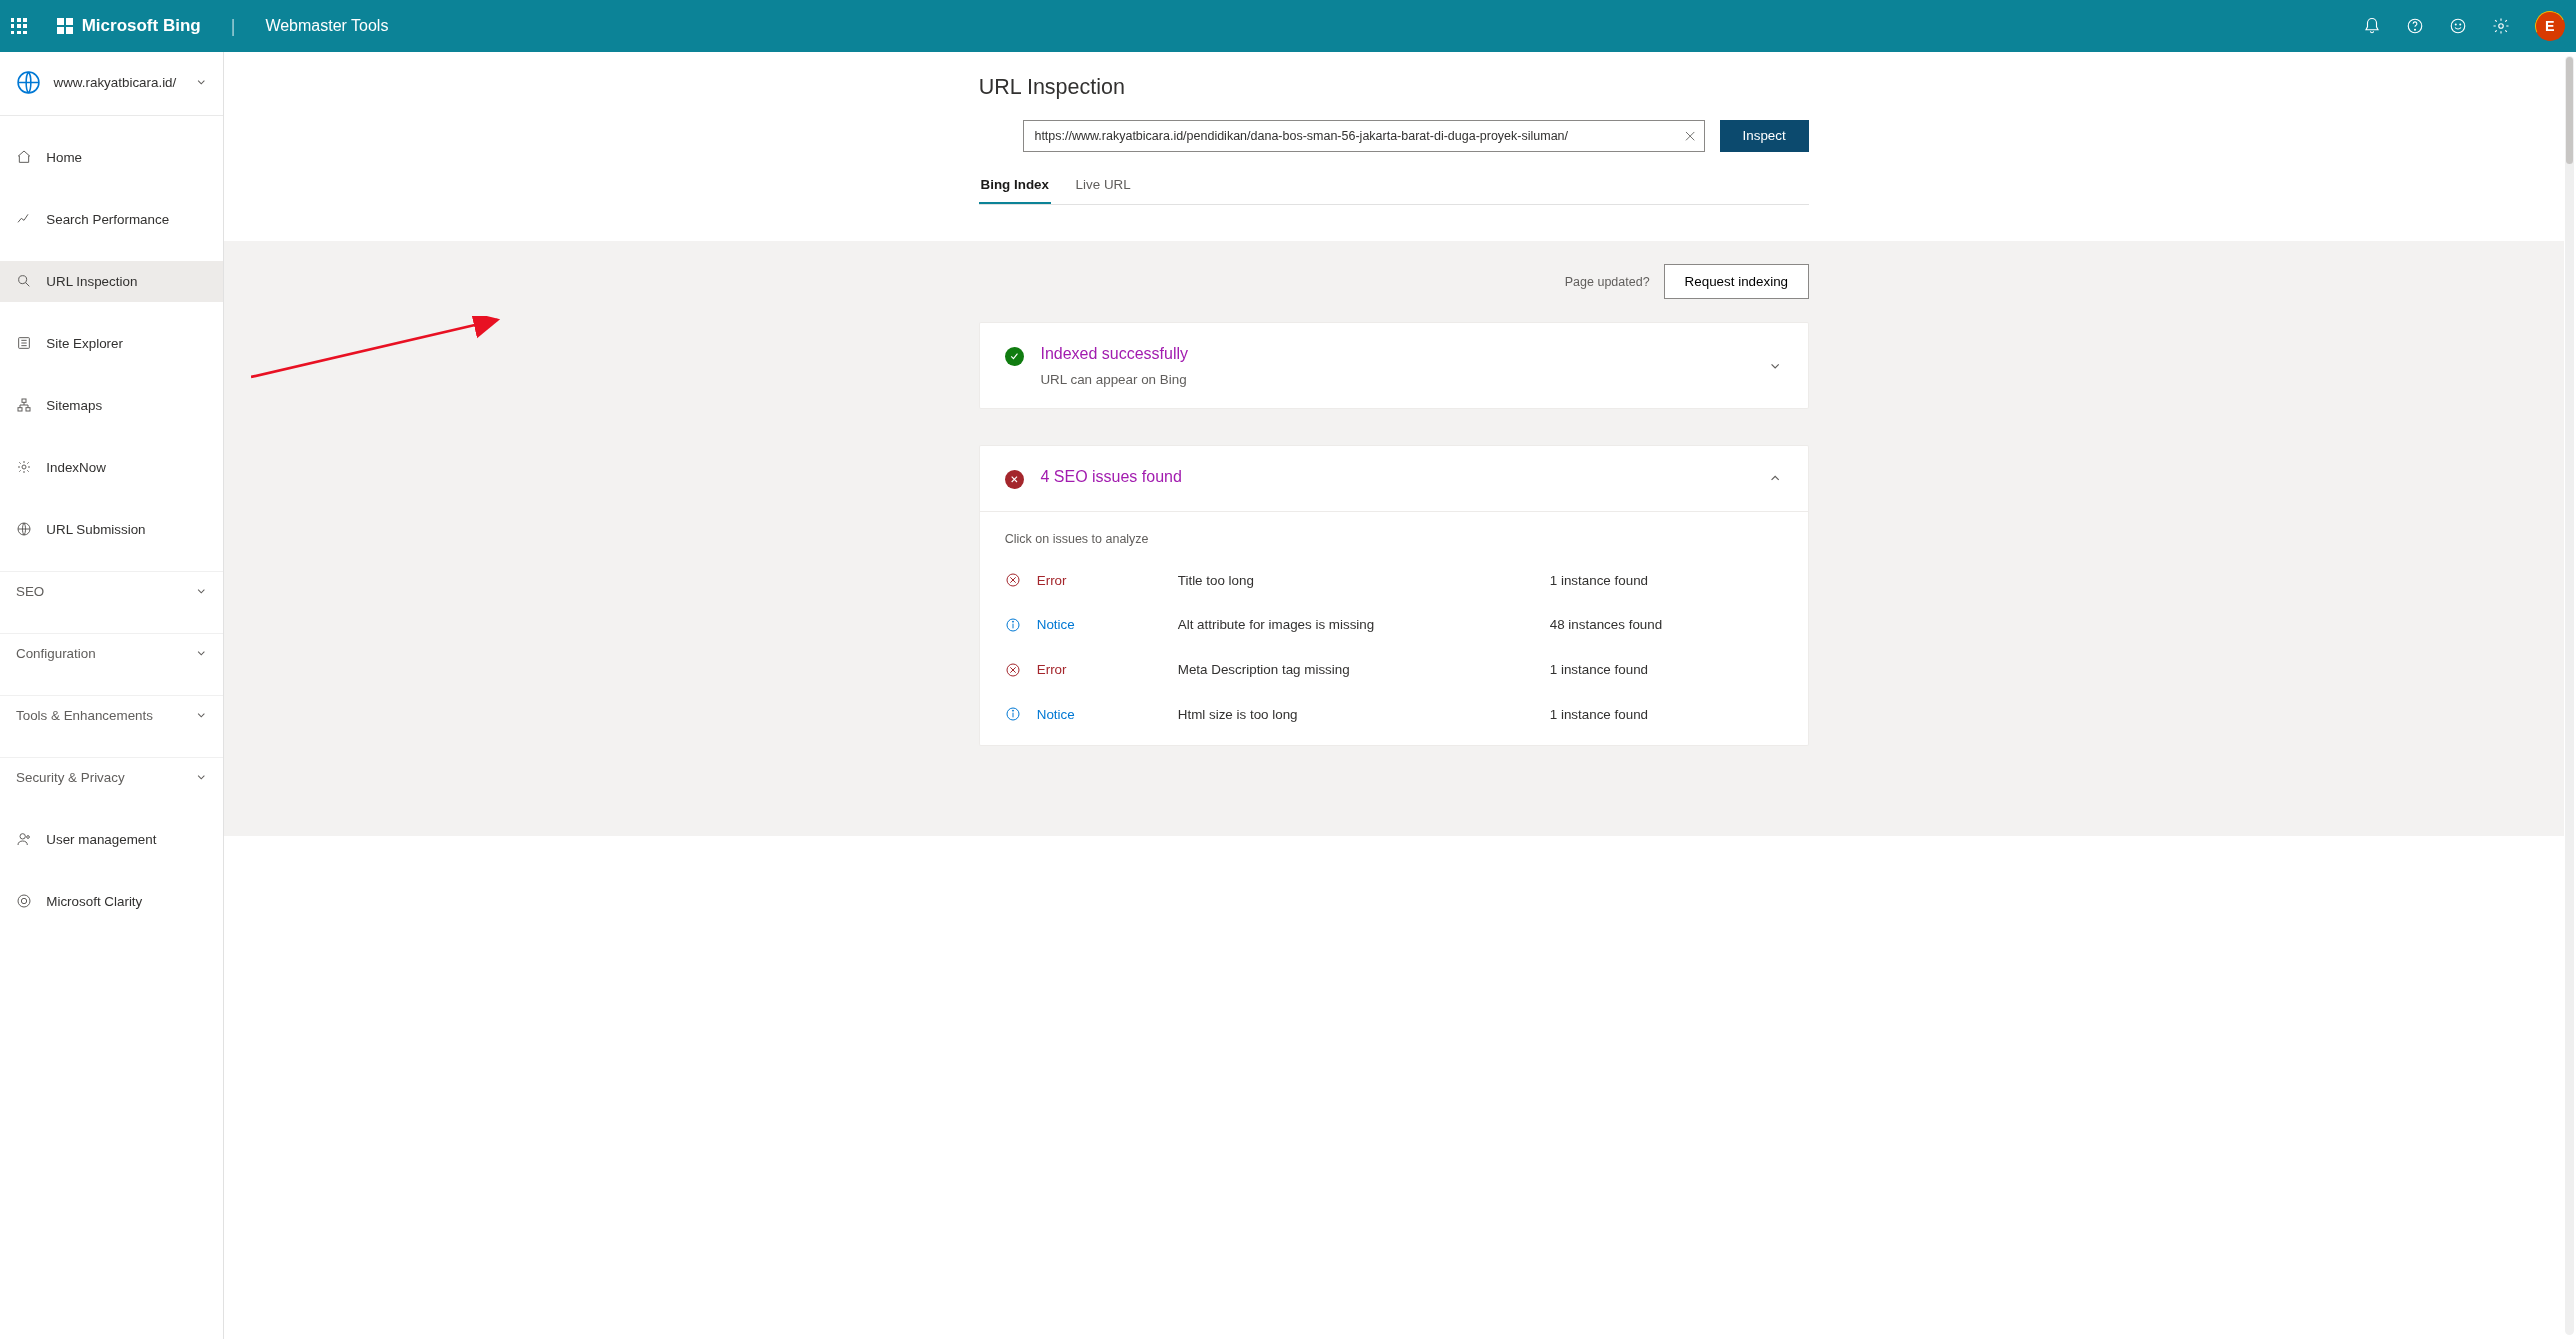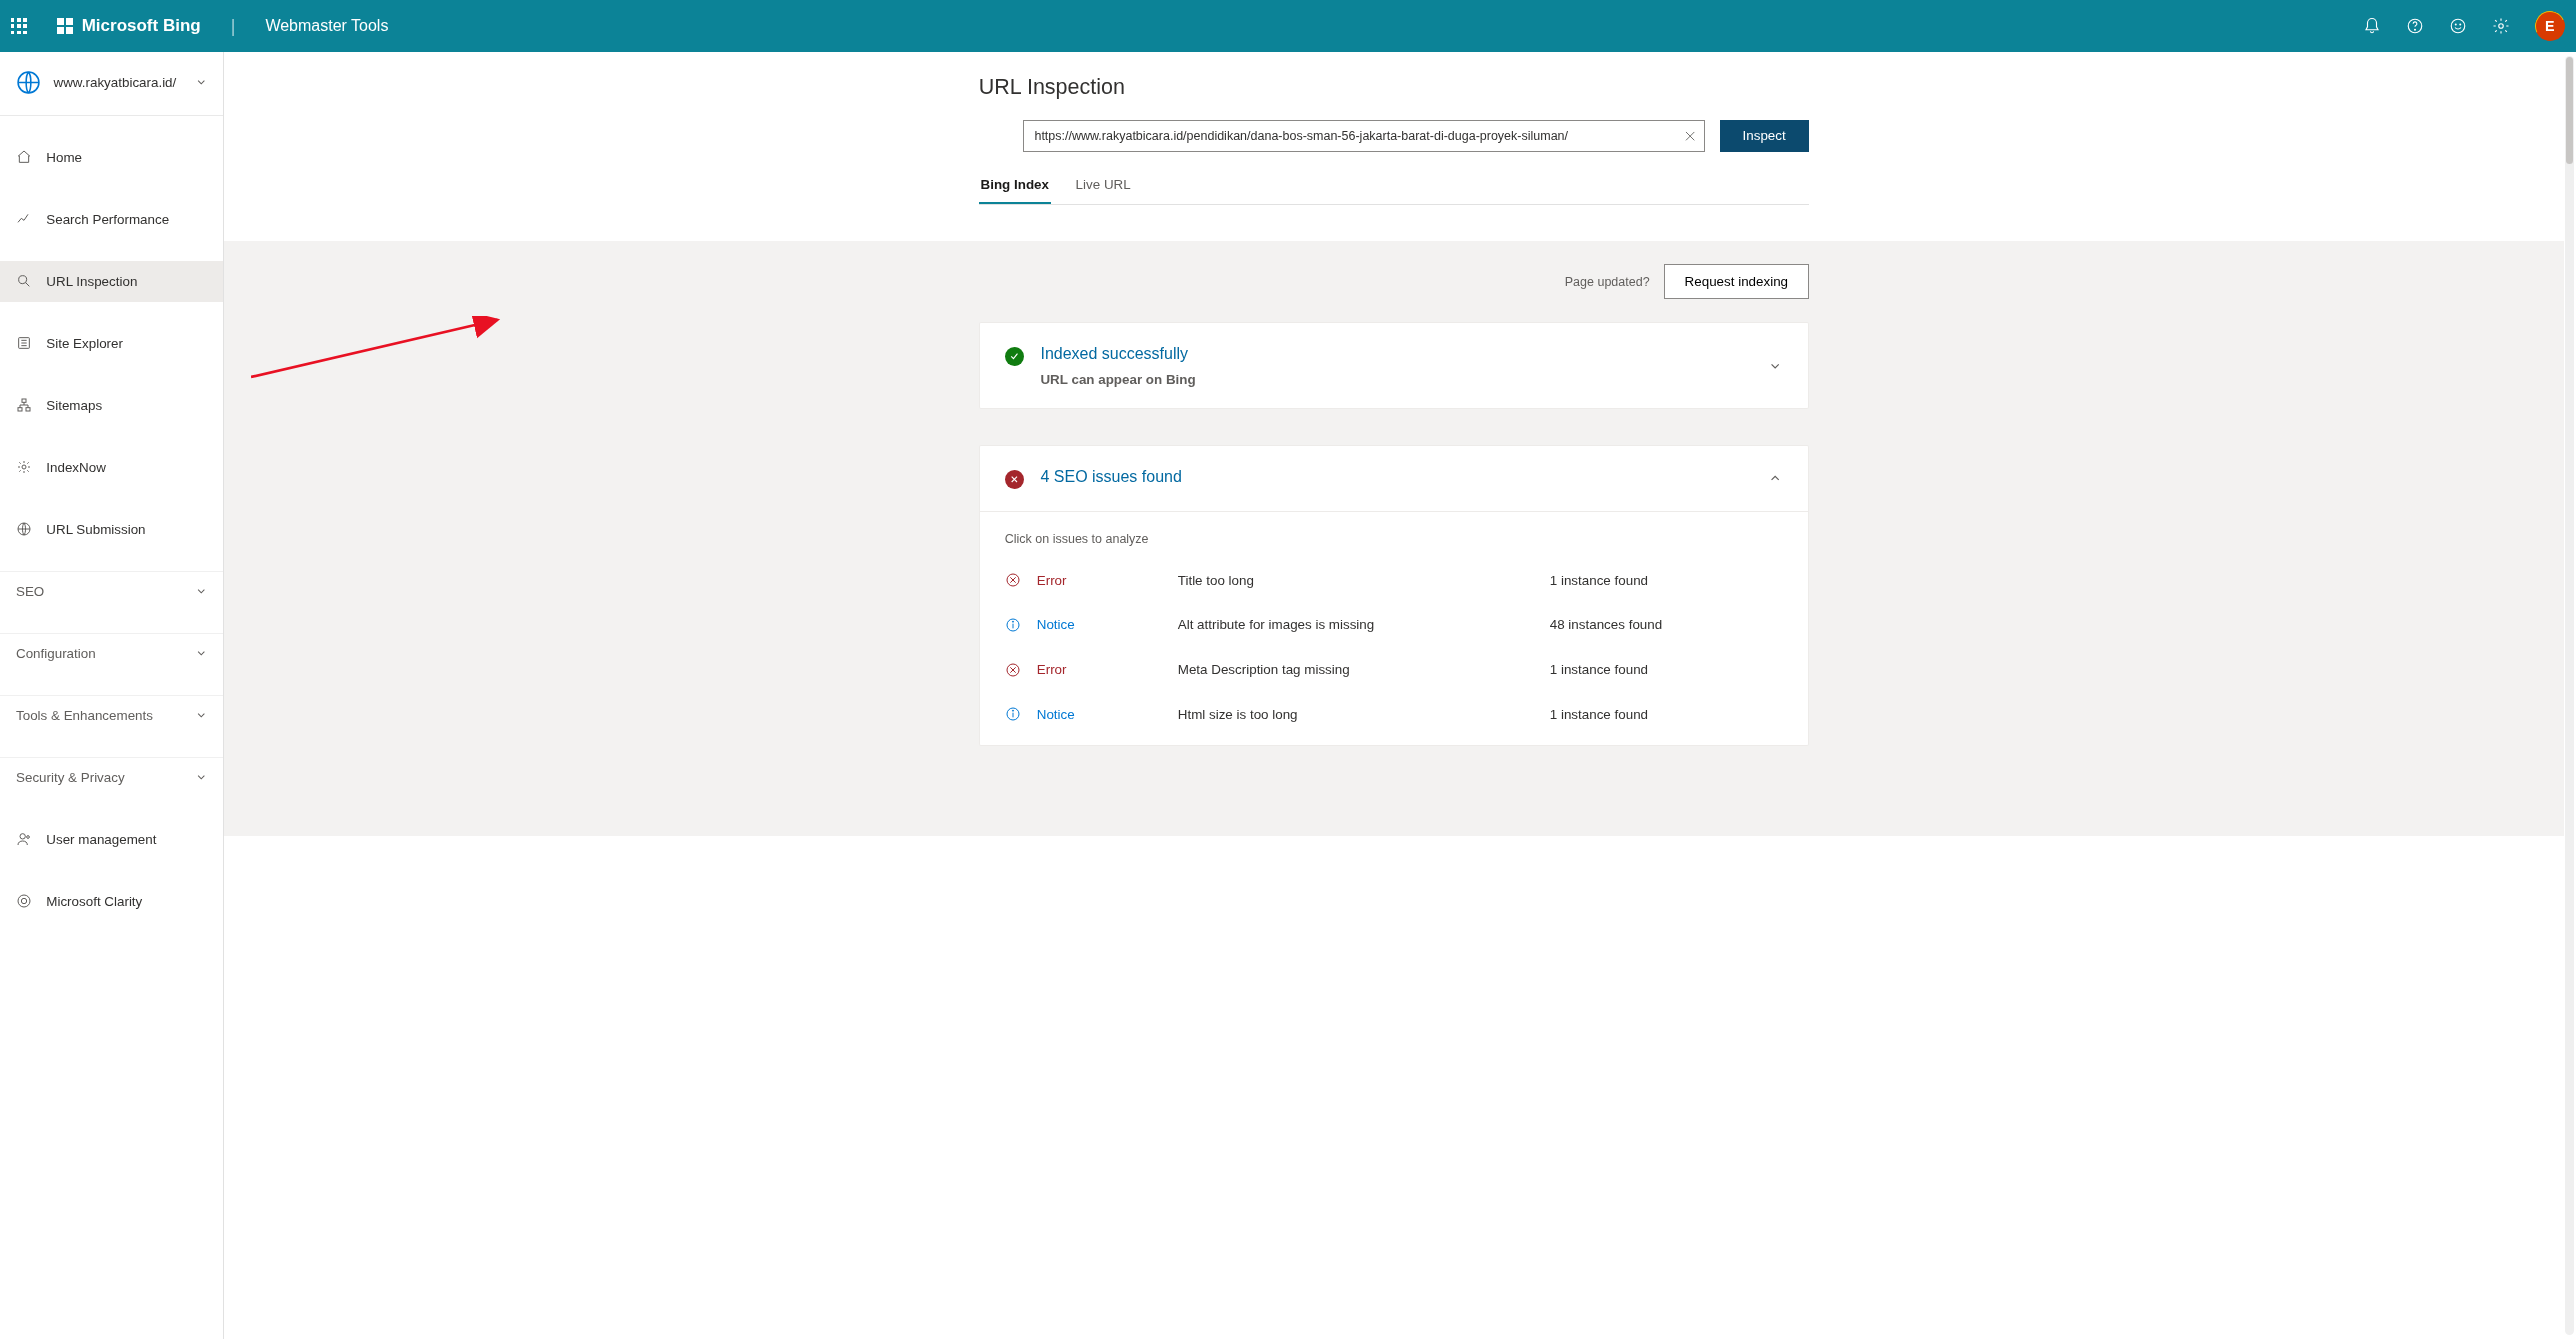--- a/index.html
+++ b/index.html
@@ -58,22 +58,22 @@
 .req-row { display:flex; align-items:center; justify-content:flex-end; gap:14.3px; margin-bottom:23px; }
 .updated { font-size:12.5px; color:#605e5c; }
 .req-btn { background:#fff; border:0.9px solid #8a8886; padding:9px 19.7px; font-size:13.4px; cursor:pointer; }
 
 .card { background:#fff; border:0.9px solid #edebe9; border-radius:1.8px; margin-bottom: 36px; }
 .card-head { display:flex; align-items:flex-start; gap:16px; padding: 21.5px 25px; cursor:pointer; }
 .status-badge { width:19.7px; height:19.7px; border-radius:50%; display:flex; align-items:center; justify-content:center; flex-shrink:0; margin-top:1.8px; }
 .status-badge.ok { background:#107c10; } .status-badge.err { background:#a4262c; }
 .status-badge svg { width:10.7px; height:10.7px; stroke:#fff; fill:none; stroke-width:2.5; }
 .card-titles { flex:1; }
-.card-title { font-size:16px; color:#0369a1; }
-.card-sub { font-size:13.4px; color:#605e5c; margin-top:9px;font-weight:bold; }
+.card-title { font-size:16px; color:#a21caf; }
+.card-sub { font-size:13.4px; color:#605e5c; margin-top:9px; }
 .card-chev { width:14.3px; height:14.3px; stroke:#605e5c; fill:none; stroke-width:2; align-self:center; }
 
 .issues-body { border-top:0.9px solid #edebe9; padding: 19.7px 25px 9px; }
 .issues-hint { font-size:12.5px; color:#605e5c; margin-bottom: 12.5px; }
 .issue-row { display:flex; align-items:center; gap:16px; padding: 14.3px 0; cursor:pointer; font-size:13.4px; }
 .issue-icon { width:16px; height:16px; flex-shrink:0; fill:none; stroke-width:1.5; }
 .issue-sev { width:125px; }
 .sev-error { color:#a4262c; } .sev-notice { color:#0078d4; }
 .issue-msg { flex:1; color:#323130; }
 .issue-count { width:233px; color:#323130; }

